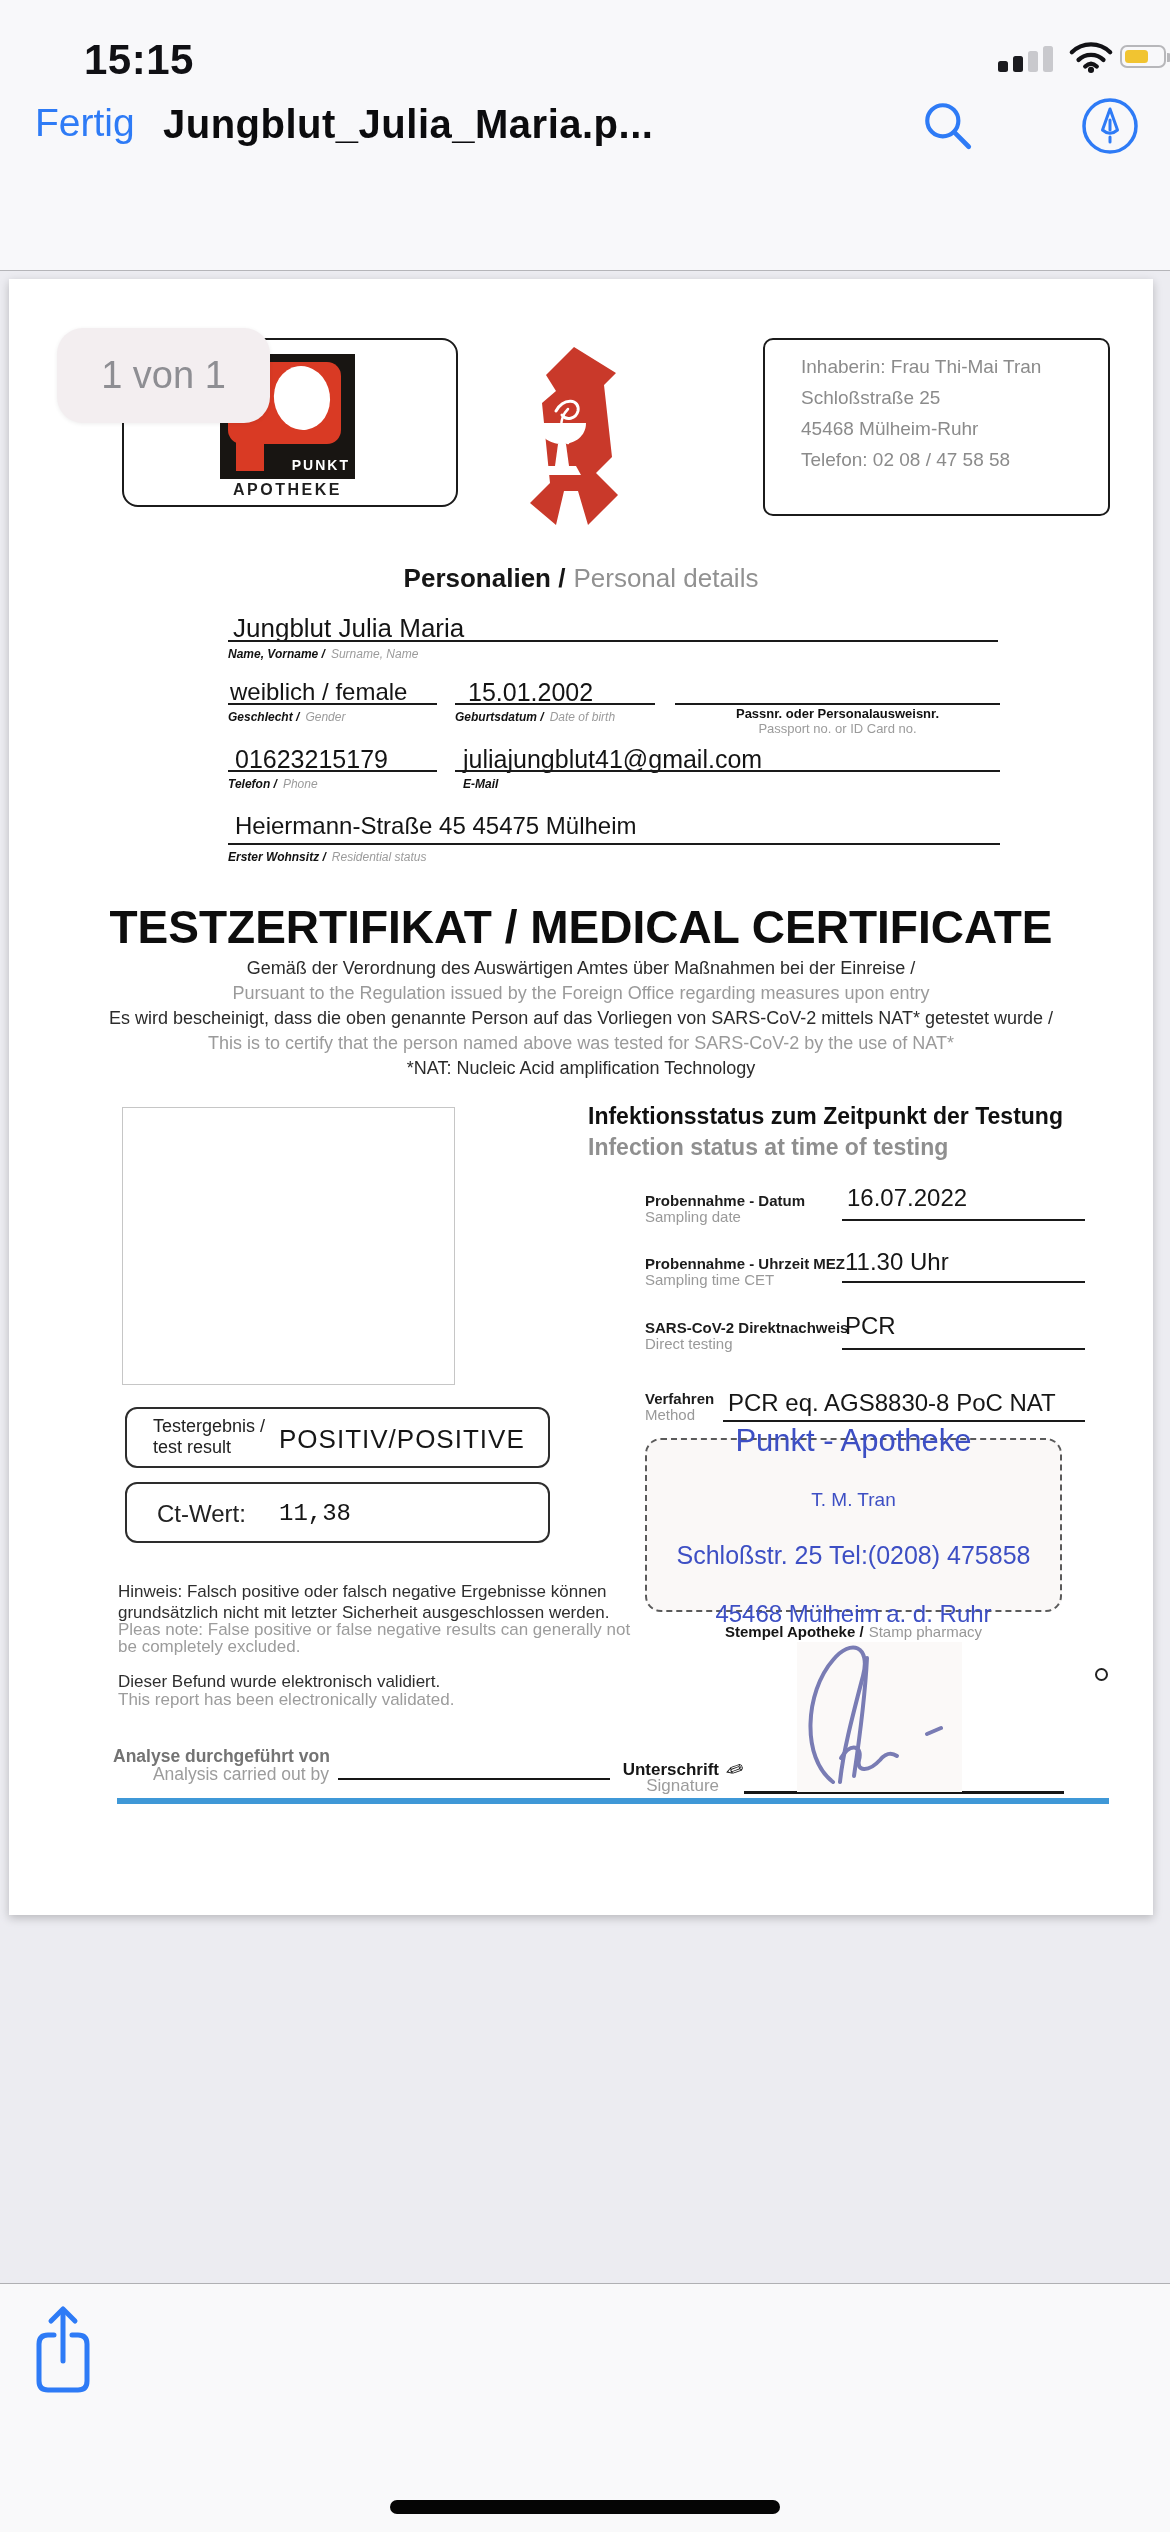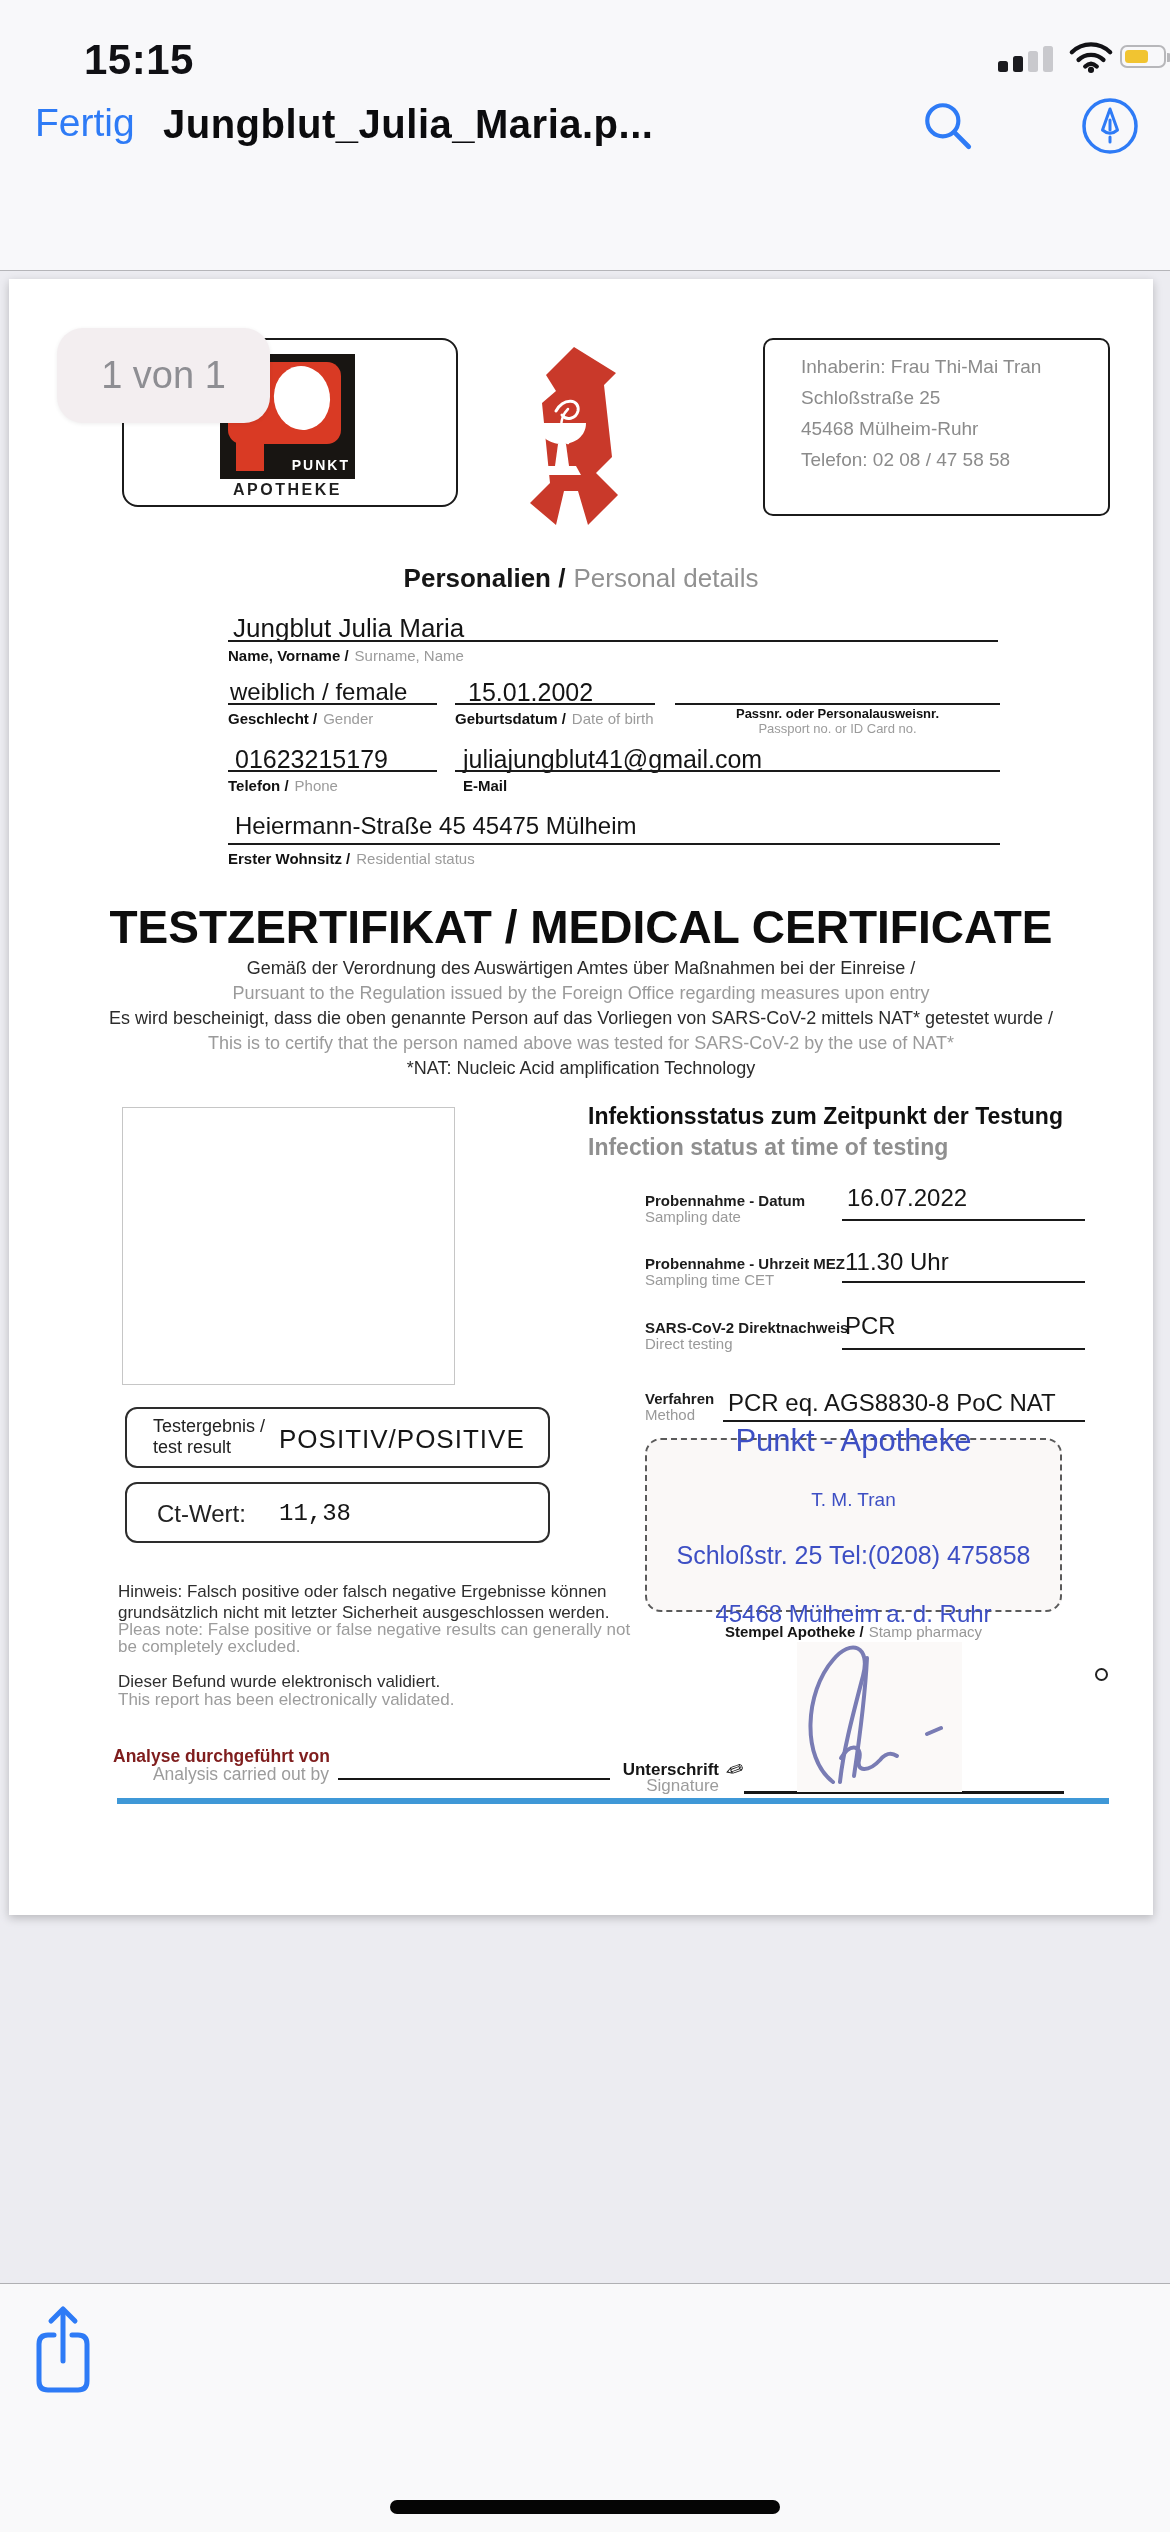--- a/index.html
+++ b/index.html
@@ -40,21 +40,21 @@
   .alogo{position:absolute;left:511px;top:66px;}
   .ownerbox{position:absolute;left:754px;top:59px;width:347px;height:178px;border:2px solid #1b1b1b;border-radius:10px;box-sizing:border-box;padding:11px 10px 0 36px;color:#8b8b8b;font-size:19px;line-height:31px;}
 
   .center{position:absolute;left:0;width:1144px;text-align:center;}
   .pheading{top:284px;font-size:26px;}
   .pheading .de{font-weight:700;color:#161616;}
   .pheading .en{font-weight:400;color:#919191;margin-left:8px;}
 
   .val{position:absolute;color:#141414;font-size:25px;white-space:nowrap;}
   .uline{position:absolute;height:2px;background:#1a1a1a;}
-  .flabel{position:absolute;font-size:15px;white-space:nowrap;}
+  .flabel{position:absolute;font-size:12px;white-space:nowrap;font-style:italic;}
   .flabel .de{font-weight:700;color:#111;}
   .flabel .en{color:#9b9b9b;margin-left:6px;}
   .passlabel{position:absolute;left:666px;top:427px;width:325px;text-align:center;font-size:13px;line-height:15px;}
   .passlabel .de{font-weight:700;color:#111;display:block;}
   .passlabel .en{color:#9b9b9b;display:block;}
 
   .bigtitle{top:621px;font-size:46px;font-weight:700;color:#0d0d0d;letter-spacing:0;}
   .sub{font-size:18px;}
   .subdark{color:#2b2b2b;}
   .subgray{color:#9a9a9a;}
@@ -83,21 +83,21 @@
   .st4{font-size:24px;line-height:30px;}
   .stampcap{position:absolute;left:636px;top:1344px;width:417px;text-align:center;font-size:15px;}
   .stampcap .de{font-weight:700;color:#161616;}
   .stampcap .en{color:#979797;margin-left:5px;}
 
   .note{position:absolute;left:109px;font-size:17px;white-space:nowrap;}
   .notedark{color:#2e2e2e;}
   .notegray{color:#9c9c9c;}
 
   .anlab{position:absolute;left:104px;width:216px;text-align:right;font-size:17.5px;white-space:nowrap;}
-  .anlab.de{top:1467px;font-weight:700;color:#7f1d1d;}
+  .anlab.de{top:1467px;font-weight:700;color:#737373;}
   .anlab.en{top:1485px;color:#9c9c9c;}
   .anline{position:absolute;left:329px;top:1499px;width:272px;height:2px;background:#161616;}
 
   .uslab{position:absolute;left:560px;width:150px;text-align:right;font-size:17px;white-space:nowrap;}
   .uslab.de{top:1481px;font-weight:700;color:#161616;}
   .uslab.en{top:1497px;color:#9c9c9c;}
   .penglyph{position:absolute;left:716px;top:1478px;font-size:21px;color:#111;transform:rotate(115deg);}
   .sigline{position:absolute;left:735px;top:1512px;width:320px;height:2.5px;background:#161616;}
   .sigpatch{position:absolute;left:788px;top:1363px;width:165px;height:150px;background:#fbf9f8;}
   .circlemark{position:absolute;left:1086px;top:1389px;width:13px;height:13px;border:2px solid #222;border-radius:50%;box-sizing:border-box;}

